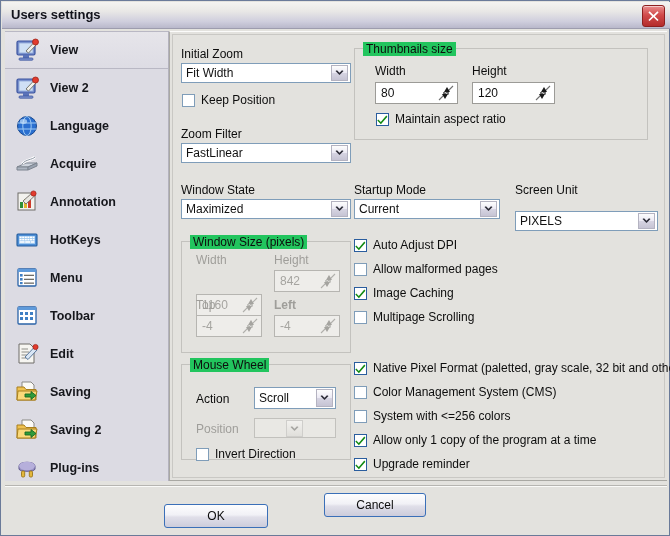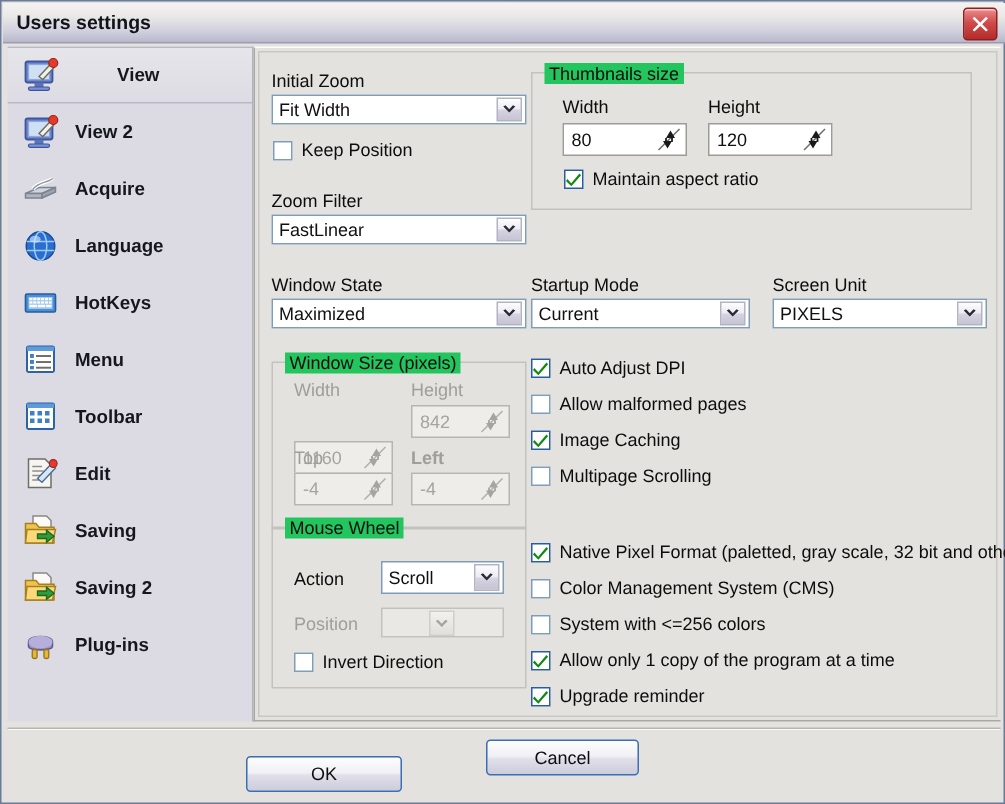--- a/index.html
+++ b/index.html
@@ -44,21 +44,20 @@
     overflow:hidden;
   }
   .side-item{
     position:relative;height:38px;display:flex;align-items:center;
     padding-left:9px;box-sizing:border-box;cursor:pointer;
   }
   .side-item.selected{
     background:linear-gradient(to bottom,#e6e5ea 0%,#dddce4 100%);
     border-top:1px solid #b9b8c4;
     border-bottom:1px solid #b9b8c4;
-    gap:28px;
   }
   .side-ico{width:26px;height:26px;flex:0 0 26px;margin-right:10px;position:relative;}
   .side-label{font-size:12.5px;font-weight:bold;color:#16171c;}
   
   .content{
     position:absolute;left:168px;top:30px;width:498px;height:450px;
     box-sizing:border-box;
     background:#e3e2de;
     border-left:1px solid #a9a8a3;
     border-bottom:1px solid #a9a8a3;
@@ -166,42 +165,55 @@
           <path d="M12 14 L20 5.5 L22.5 7.5 L14.5 16 Z" fill="#f2f1ea" stroke="#6a6a62" stroke-width=".9"></path>
           <circle cx="21.5" cy="5" r="3" fill="#e23b2e" stroke="#9e2318" stroke-width=".8"></circle>
         </svg>
       </div>
       <div class="side-label">View 2</div>
     </div>
 
     <div class="side-item">
       <div class="side-ico">
         <svg width="26" height="26" viewBox="0 0 26 26">
+          <circle cx="13" cy="13" r="9.5" fill="#2a6fd0" stroke="#1b4b91" stroke-width="1"></circle>
+          <ellipse cx="13" cy="13" rx="4.2" ry="9.5" fill="none" stroke="#9ecbf5" stroke-width="1"></ellipse>
+          <path d="M3.8 10 H22.2 M3.8 16 H22.2" stroke="#9ecbf5" stroke-width="1"></path>
+          <ellipse cx="9.5" cy="8.5" rx="3.6" ry="2.4" fill="#cfe6fb" opacity=".65"></ellipse>
+        </svg>
+      </div>
+      <div class="side-label">Language</div>
+    </div>
+
+    <div class="side-item">
+      <div class="side-ico">
+        <svg width="26" height="26" viewBox="0 0 26 26">
           <path d="M3 16 L14 16 L23 12 L12 12 Z" fill="#cfd5de" stroke="#7d848f" stroke-width="1"></path>
           <path d="M3 16 L3 19 L14 19 L14 16 Z" fill="#aeb6c2" stroke="#7d848f" stroke-width="1"></path>
           <path d="M14 16 L23 12 L23 15 L14 19 Z" fill="#9aa3b1" stroke="#7d848f" stroke-width="1"></path>
           <path d="M8 13 C12 8, 18 9, 21 6" stroke="#ffffff" stroke-width="2.5" fill="none"></path>
           <path d="M8 13 C12 8, 18 9, 21 6" stroke="#8d96a3" stroke-width="1" fill="none"></path>
         </svg>
       </div>
       <div class="side-label">Acquire</div>
     </div>
 
     <div class="side-item">
       <div class="side-ico">
         <svg width="26" height="26" viewBox="0 0 26 26">
-          <circle cx="13" cy="13" r="9.5" fill="#2a6fd0" stroke="#1b4b91" stroke-width="1"></circle>
-          <ellipse cx="13" cy="13" rx="4.2" ry="9.5" fill="none" stroke="#9ecbf5" stroke-width="1"></ellipse>
-          <path d="M3.8 10 H22.2 M3.8 16 H22.2" stroke="#9ecbf5" stroke-width="1"></path>
-          <ellipse cx="9.5" cy="8.5" rx="3.6" ry="2.4" fill="#cfe6fb" opacity=".65"></ellipse>
-        </svg>
-      </div>
-      <div class="side-label">Language</div>
-    </div>
-
+          <rect x="4" y="4" width="17" height="17" fill="#f3f2ee" stroke="#6e6d68" stroke-width="1"></rect>
+          <rect x="6" y="13" width="3" height="6" fill="#2f8f36"></rect>
+          <rect x="10" y="10" width="3" height="9" fill="#e0b42b"></rect>
+          <rect x="14" y="7" width="3" height="12" fill="#cf3b2c"></rect>
+          <path d="M9 12 L18 4 L21 6.5 L12 15 Z" fill="#e9e8e2" stroke="#6e6d68" stroke-width=".9"></path>
+          <circle cx="19.5" cy="4.5" r="2.6" fill="#e23b2e" stroke="#9e2318" stroke-width=".7"></circle>
+        </svg>
+      </div>
+      <div class="side-label">Annotation</div>
+    </div>
 
     <div class="side-item">
       <div class="side-ico">
         <svg width="26" height="26" viewBox="0 0 26 26">
           <rect x="3" y="7" width="20" height="12" rx="1" fill="#4f8fd6" stroke="#245d9e" stroke-width="1.1"></rect>
           <rect x="5" y="9" width="16" height="8" fill="#9fc8ef"></rect>
           <g fill="#ffffff">
             <rect x="5.6" y="9.6" width="2" height="1.5"></rect>
               <rect x="8.2" y="9.6" width="2" height="1.5"></rect>
             <rect x="10.8" y="9.6" width="2" height="1.5"></rect>
@@ -401,21 +413,21 @@
       <div class="combo" style="left:181px;top:164px;width:146px;">
         <div class="val">Current</div>
         <div class="arrow">
           <svg width="9" height="6" viewBox="0 0 9 6">
               <path d="M0.5 1 L4.5 5 L8.5 1 L7 0.2 L4.5 2.8 L2 0.2 Z" fill="#2a2a35"></path>
             </svg>
         </div>
       </div>
 
       <div class="lbl" style="left:342px;top:148px;">Screen Unit</div>
-      <div class="combo" style="left:342px;top:164px;width:143px;">
+      <div class="combo" style="left:342px;top:176px;width:143px;">
         <div class="val">PIXELS</div>
         <div class="arrow">
           <svg width="9" height="6" viewBox="0 0 9 6">
               <path d="M0.5 1 L4.5 5 L8.5 1 L7 0.2 L4.5 2.8 L2 0.2 Z" fill="#2a2a35"></path>
             </svg>
         </div>
       </div>
 
       <div class="group" style="left:8px;top:206px;width:170px;height:112px;">
         <div class="gtitle">Window Size (pixels)</div>
@@ -466,21 +478,21 @@
               <path d="M17 3 L3 17" stroke="#b1b0ac" stroke-width="1.1"></path>
               <path d="M8 9 L11 4 L14 9 Z" fill="#a5a4a0"></path>
                 <rect x="11.4" y="8.6" width="1.2" height="3" fill="#a5a4a0"></rect>
               <path d="M6 11 L9 16 L12 11 Z" fill="#a5a4a0"></path>
                 <rect x="7.4" y="9" width="1.2" height="3" fill="#a5a4a0"></rect>
             </svg>
           </div>
         </div>
       </div>
 
-      <div class="group" style="left:8px;top:316px;width:170px;height:108px;">
+      <div class="group" style="left:8px;top:329px;width:170px;height:96px;">
         <div class="gtitle">Mouse Wheel</div>
         <div class="lbl" style="left:14px;top:27px;">Action</div>
         <div class="combo" style="left:72px;top:22px;width:82px;height:22px;">
           <div class="val">Scroll</div>
           <div class="arrow" style="height:18px;">
             <svg width="9" height="6" viewBox="0 0 9 6">
                 <path d="M0.5 1 L4.5 5 L8.5 1 L7 0.2 L4.5 2.8 L2 0.2 Z" fill="#2a2a35"></path>
               </svg>
           </div>
         </div>

